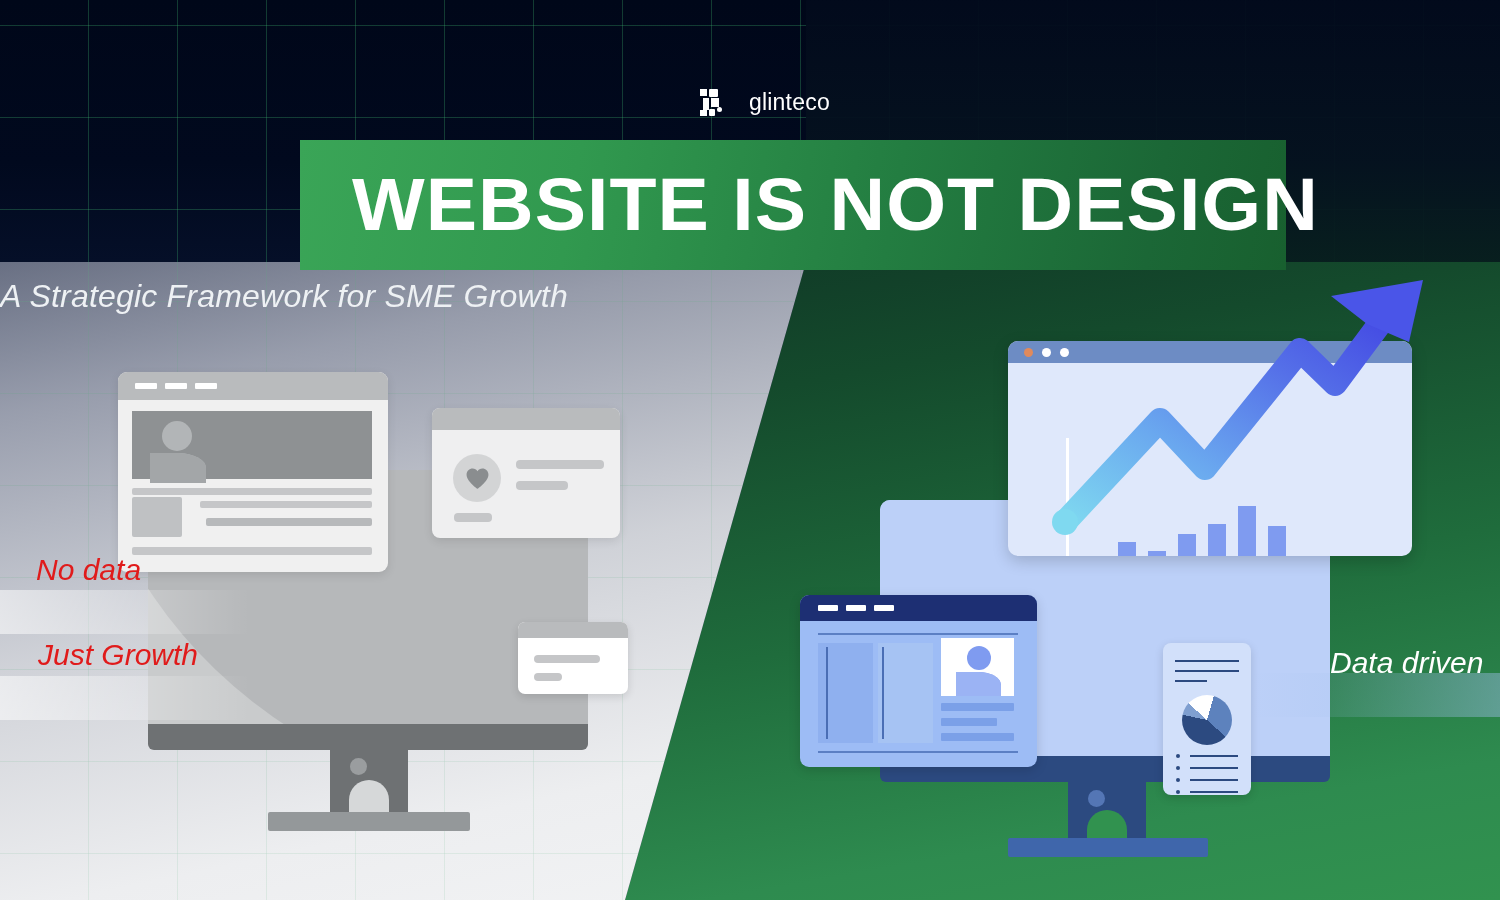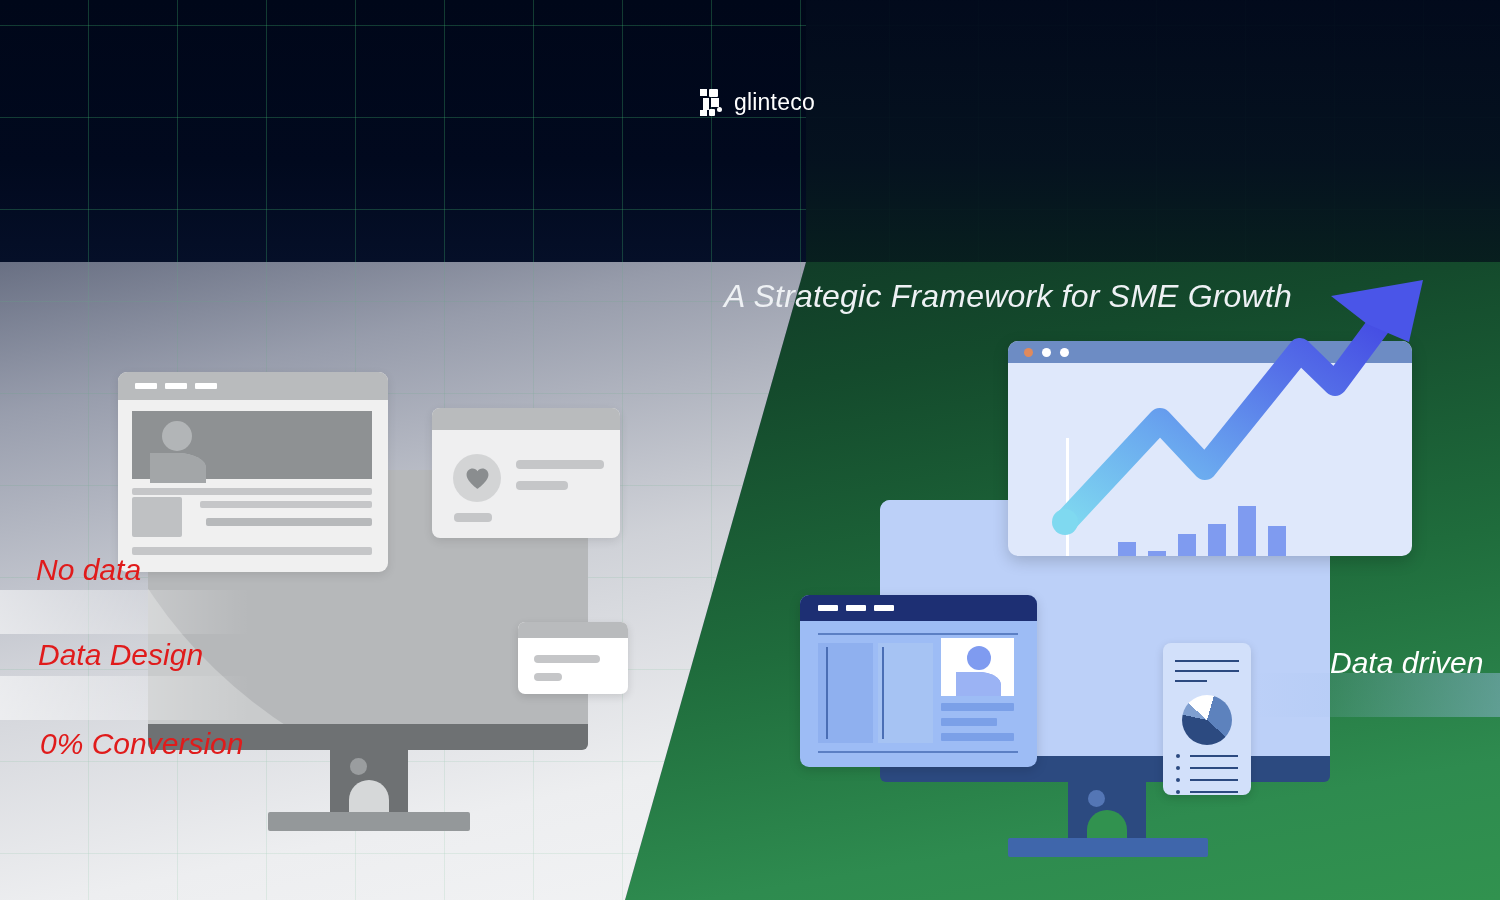--- a/index.html
+++ b/index.html
@@ -44,21 +44,21 @@
       linear-gradient(to bottom,rgba(60,180,110,.22) 1px,transparent 1px);
     background-size:89px 92px;
     background-position:-1px 25px;
     clip-path:polygon(0px 262px,806px 262px,625px 900px,0px 900px);
     mix-blend-mode:multiply;opacity:.45;
   }
 
   
   .logo{
     position:absolute;left:700px;top:84px;width:120px;height:36px;
-    display:flex;align-items:center;gap:9px;
+    display:flex;align-items:center;gap:24px;
   }
   .logo-mark{position:relative;width:25px;height:27px;flex:none;}
   .logo-mark i{position:absolute;background:#fff;display:block;}
   .lm1{left:0;top:0;width:7px;height:7px;}
   .lm2{left:9px;top:0px;width:9px;height:8px;border-radius:1px;}
   .lm3{left:3px;top:9px;width:6px;height:12px;}
   .lm4{left:11px;top:9px;width:8px;height:9px;}
   .lm5{left:0px;top:21px;width:7px;height:6px;}
   .lm6{left:9px;top:20px;width:6px;height:7px;border-radius:1px;}
   .lm7{left:17px;top:18px;width:5px;height:5px;border-radius:50%;}
@@ -69,21 +69,21 @@
     background:linear-gradient(100deg,#3aa557 0%,#31994f 28%,#237d41 60%,#1b6736 86%,#18602f 100%);
     display:flex;align-items:center;
   }
   .title-band h1{
     margin:0;padding-left:50px;color:#fff;
     font-size:74px;font-weight:700;letter-spacing:1px;
     line-height:1;white-space:nowrap;
     transform:scaleX(1.04);transform-origin:left center;
   }
   .subtitle{
-    position:absolute;left:0;top:278px;width:1292px;text-align:right;
+    position:absolute;left:0;top:278px;width:1292px;text-align:left;
     color:#eef1f4;font-size:32px;font-style:italic;font-weight:400;letter-spacing:.2px;
   }
 
   
   .badge{
     position:absolute;left:565px;top:510px;width:335px;height:82px;
     background:linear-gradient(95deg,#14265f 0%,#1d3a7e 30%,#31589f 60%,#5b86cf 100%);
     border-radius:12px;
     clip-path:polygon(0px 8px,335px 0px,328px 82px,6px 74px);
     display:flex;align-items:center;justify-content:center;
@@ -313,35 +313,37 @@
     <div class="rp-bullet" style="left:13px;top:135px;"></div>
     <div class="rp-line" style="left:27px;top:136px;width:48px;"></div>
     <div class="rp-bullet" style="left:13px;top:147px;"></div>
     <div class="rp-line" style="left:27px;top:148px;width:48px;"></div>
   </div>
 
   <div class="lbl-bar" style="left:0;top:590px;width:250px;"></div>
   <div class="lbl-bar" style="left:0;top:676px;width:250px;"></div>
 
   <div class="lbl lbl-red" style="left:36px;top:553px;">No data</div>
-  <div class="lbl lbl-red" style="left:38px;top:638px;">Data Design</div>
-  <div class="lbl lbl-red" style="left:40px;top:727px;">0% Conversion</div>
+  <div class="lbl lbl-red" style="left:38px;top:638px;">Just Growth</div>
 
   <div class="lbl-bar-r" style="left:1250px;top:673px;width:250px;"></div>
   <div class="lbl lbl-white" style="left:1330px;top:646px;">Data driven</div>
 
 
   <div class="logo">
     <span class="logo-mark">
       <i class="lm1"></i>
         <i class="lm2"></i>
         <i class="lm3"></i>
       <i class="lm4"></i>
         <i class="lm5"></i>
         <i class="lm6"></i>
         <i class="lm7"></i>
     </span>
     <span class="logo-word">glinteco</span>
   </div>
 
+  <div class="title-band">
+    <h1>WEBSITE IS NOT DESIGN</h1>
+  </div>
   <div class="subtitle">A Strategic Framework for SME Growth</div>
 
 </div>
 
 </body></html>

